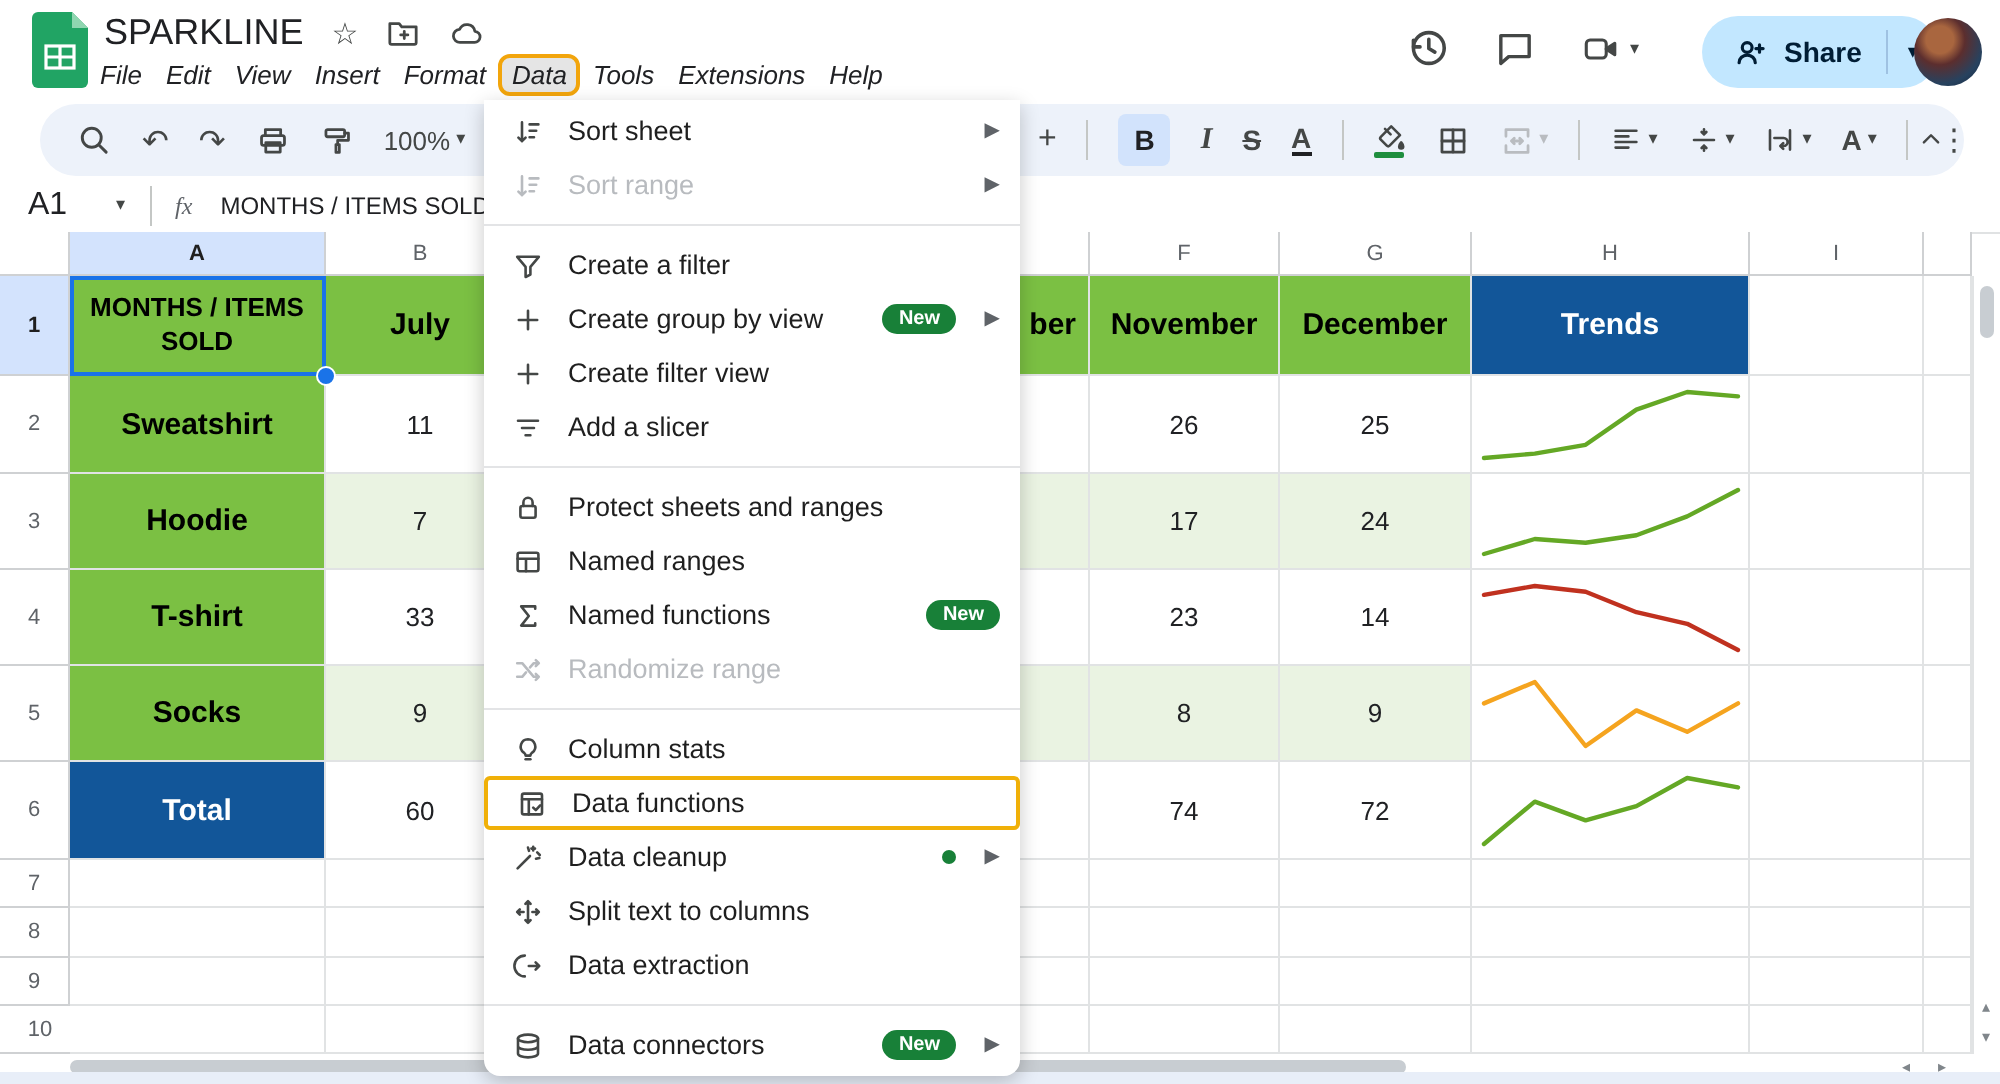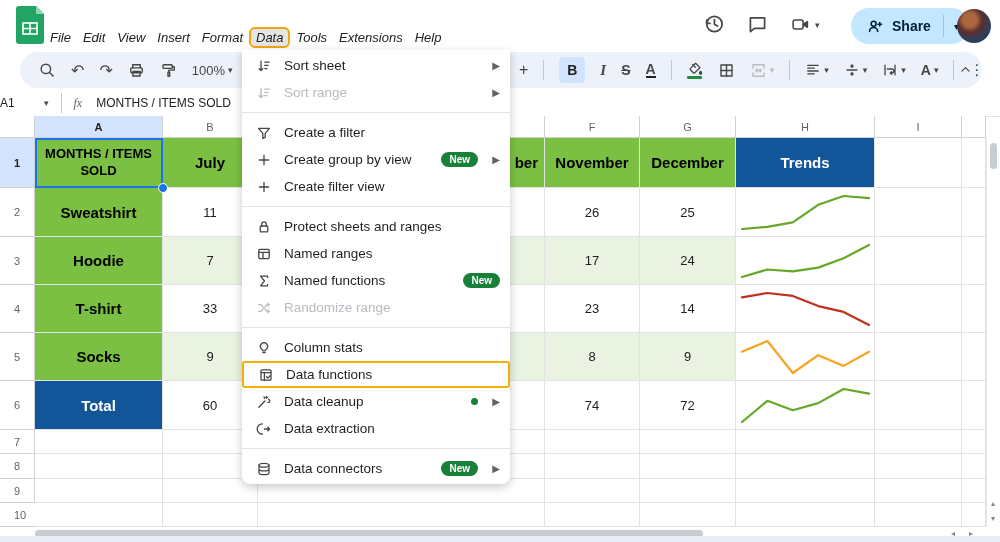--- a/index.html
+++ b/index.html
@@ -72,20 +72,35 @@
   <div class="abs" style="left:16px;top:6px;">
     <svg width="28" height="38" viewBox="0 0 28 38">
       <path d="M3 0h17l8 8v27a3 3 0 0 1-3 3H3a3 3 0 0 1-3-3V3a3 3 0 0 1 3-3z" fill="#21a464"></path>
       <path d="M20 0l8 8h-8z" fill="#8fd6b0"></path>
       <g stroke="#fff" stroke-width="1.6" fill="none">
         <rect x="7" y="17" width="14" height="11"></rect>
         <path d="M7 22.5h14M14 17v11"></path>
       </g>
     </svg>
   </div>
+  <div class="abs" style="left:52px;top:6px;display:flex;align-items:center;gap:14px;">
+    <span class="titlebar-title">SPARKLINE</span>
+    <span class="glyph" style="color:#444746;font-size:15px;">☆</span>
+    <span class="tb-icon">
+      <svg class="ic" width="17" height="17" viewBox="0 0 16 16">
+          <path d="M1.8 3.6h4.4l1.2 1.5h6.8v7.4a.9.9 0 0 1-.9.9H2.7a.9.9 0 0 1-.9-.9z"></path>
+          <path d="M8.6 7.2v3.4M6.9 8.9h3.4"></path>
+        </svg>
+    </span>
+    <span class="tb-icon">
+      <svg class="ic" width="19" height="17" viewBox="0 0 16 16">
+          <path d="M4.8 12.4h6.6a2.6 2.6 0 0 0 .3-5.2 3.8 3.8 0 0 0-7.2-.9 2.9 2.9 0 0 0 .3 6.1z"></path>
+        </svg>
+    </span>
+  </div>
   <div class="abs menubar" style="left:44px;top:27px;font-style:italic;">
       <span class="menu-item">File</span>
       <span class="menu-item">Edit</span>
       <span class="menu-item">View</span>
       <span class="menu-item">Insert</span>
       <span class="menu-item">Format</span>
       <span class="menu-item active">Data</span>
       <span class="menu-item">Tools</span>
       <span class="menu-item">Extensions</span>
       <span class="menu-item">Help</span>
@@ -222,21 +237,21 @@
         </span>
     </div>
     <span class="abs tb-icon" style="left:938px;top:10px;">
       <svg class="ic" width="15" height="15" viewBox="0 0 16 16">
           <path d="M4.2 9.8L8 6l3.8 3.8"></path>
         </svg>
     </span>
   </div>
 
   <div class="fbar">
-    <span style="width:44px;font-size:12px;">A1</span>
+    <span style="width:44px;padding-left:14px;font-size:16px;">A1</span>
     <span class="glyph caret" style="margin-right:12px;">▾</span>
     <span class="tsep"></span>
     <span style="margin:0 14px 0 12px;font-style:italic;color:#5f6368;font-size:12px;font-family:'Liberation Serif',serif;">fx</span>
     <span style="font-size:12px;">MONTHS / ITEMS SOLD</span>
   </div>
 
   <div id="grid">
       <div class="cell hdrcell" style="left: 0px; top: 116px; width: 35px; height: 22px;"></div>
       <div class="cell hdrcell hdrsel" style="left: 35px; top: 116px; width: 128px; height: 22px;">A</div>
       <div class="cell hdrcell" style="left: 163px; top: 116px; width: 95px; height: 22px;">B</div>
@@ -416,20 +431,29 @@
       </div>
       <div class="drow">
         <span class="dicon">
           <svg class="ic" width="16" height="16" viewBox="0 0 16 16">
             <path d="M8 3.4v9.2M3.4 8h9.2"></path>
           </svg>
         </span>
         <span class="dlabel">Create filter view</span>
         <span class="spacer"></span>
       </div>
+      <div class="drow">
+        <span class="dicon">
+          <svg class="ic" width="16" height="16" viewBox="0 0 16 16">
+            <path d="M3 4.4h10M5 8h6M6.8 11.6h2.4"></path>
+          </svg>
+        </span>
+        <span class="dlabel">Add a slicer</span>
+        <span class="spacer"></span>
+      </div>
       <div class="ddiv"></div>
       <div class="drow">
         <span class="dicon">
           <svg class="ic" width="16" height="16" viewBox="0 0 16 16">
             <rect x="4.2" y="7" width="7.6" height="5.9" rx="1"></rect>
             <path d="M5.7 7V5.2a2.3 2.3 0 0 1 4.6 0V7"></path>
           </svg>
         </span>
         <span class="dlabel">Protect sheets and ranges</span>
         <span class="spacer"></span>
@@ -492,20 +516,29 @@
           </svg>
         </span>
         <span class="dlabel">Data cleanup</span>
         <span class="spacer"></span>
         <span class="gdot"></span>
         <span class="subarrow glyph">▶</span>
       </div>
       <div class="drow">
         <span class="dicon">
           <svg class="ic" width="16" height="16" viewBox="0 0 16 16">
+            <path d="M8 2.6v10.8M8 2.6L6.7 3.9M8 2.6l1.3 1.3M8 13.4l-1.3-1.3M8 13.4l1.3-1.3M2.6 8h3.2M2.6 8l1.3-1.3M2.6 8l1.3 1.3M13.4 8h-3.2M13.4 8l-1.3-1.3M13.4 8l-1.3 1.3"></path>
+          </svg>
+        </span>
+        <span class="dlabel">Split text to columns</span>
+        <span class="spacer"></span>
+      </div>
+      <div class="drow">
+        <span class="dicon">
+          <svg class="ic" width="16" height="16" viewBox="0 0 16 16">
             <path d="M6.4 2.8a5.2 5.2 0 0 0 0 10.4M8.4 8h5.2M13.6 8l-1.8-1.8M13.6 8l-1.8 1.8"></path>
           </svg>
         </span>
         <span class="dlabel">Data extraction</span>
         <span class="spacer"></span>
       </div>
       <div class="ddiv"></div>
       <div class="drow">
         <span class="dicon">
           <svg class="ic" width="16" height="16" viewBox="0 0 16 16">

